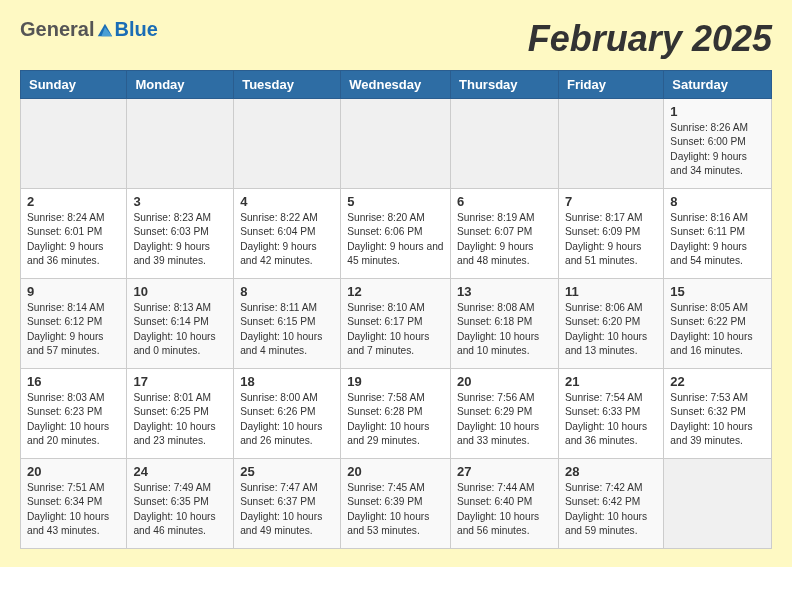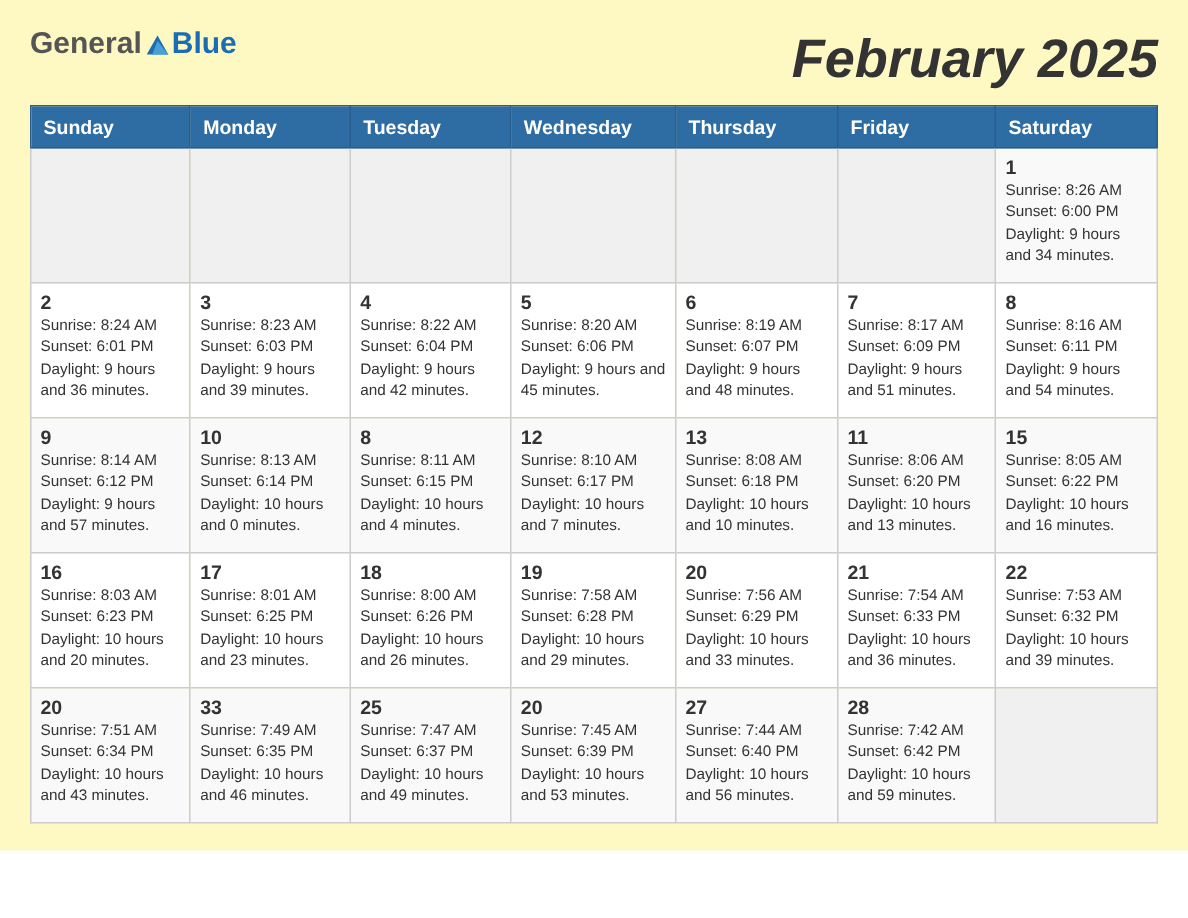--- a/index.html
+++ b/index.html
@@ -282,21 +282,21 @@
           </td>
         </tr>
         <tr>
           <td>
             <span class="day-number">20</span>
             <div class="day-info">Sunrise: 7:51 AM
 Sunset: 6:34 PM
 Daylight: 10 hours and 43 minutes.</div>
           </td>
           <td>
-            <span class="day-number">33</span>
+            <span class="day-number">24</span>
             <div class="day-info">Sunrise: 7:49 AM
 Sunset: 6:35 PM
 Daylight: 10 hours and 46 minutes.</div>
           </td>
           <td>
             <span class="day-number">25</span>
             <div class="day-info">Sunrise: 7:47 AM
 Sunset: 6:37 PM
 Daylight: 10 hours and 49 minutes.</div>
           </td>

